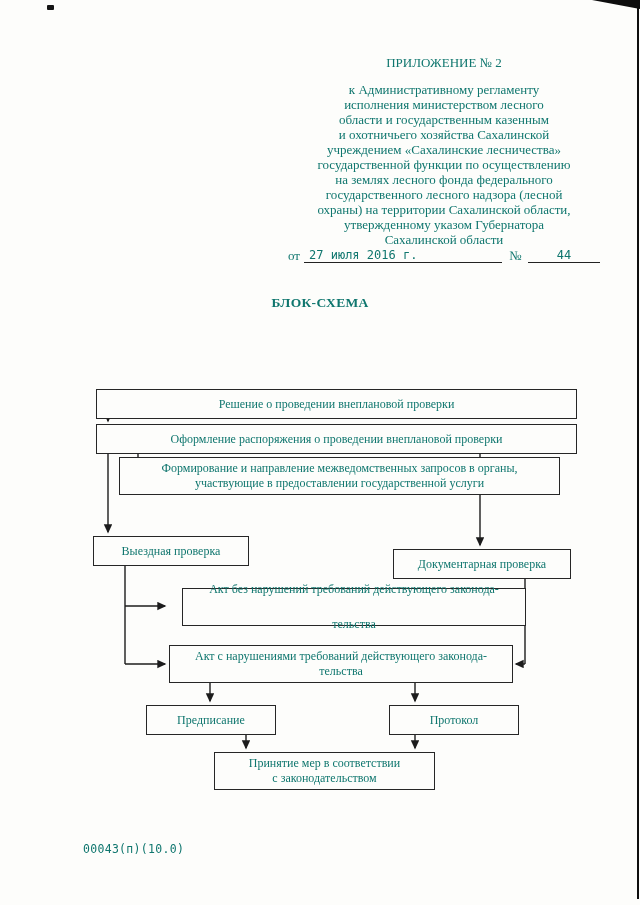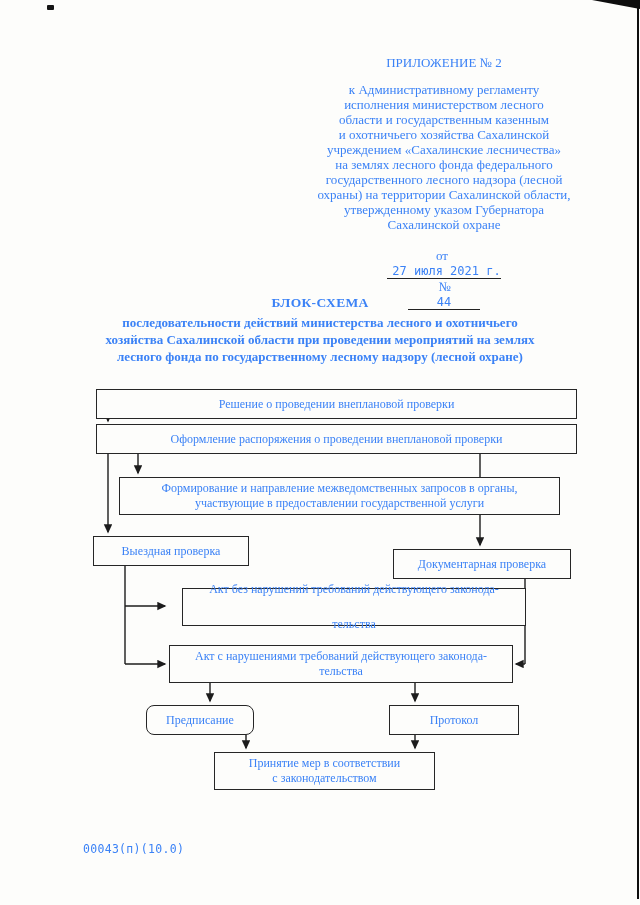--- a/index.html
+++ b/index.html
@@ -1,41 +1,41 @@
 <!DOCTYPE html>
 <html><head>
 <meta charset="utf-8">
 <style>
   html,body { margin:0; padding:0; background:#9a9a9a; }
   .page {
     position:relative;
     width:640px; height:905px;
     margin:0 auto;
     background:#fdfdfb;
-    color:#3b82f6;
+    color:#0f766e;
     font-family:"Liberation Serif", serif;
     overflow:hidden;
   }
 
   
   .scan-right-edge { position:absolute; top:6px; right:1px; width:2px; height:893px; background:#0e0e0e; }
   .scan-corner-tr  { position:absolute; top:0; right:0; width:0; height:0;
                      border-top:9px solid #0e0e0e; border-left:48px solid transparent; }
   .scan-mark-tl    { position:absolute; top:5px; left:47px; width:7px; height:5px; background:#151515; border-radius:1px; }
 
   
   .appendix-header {
     position:absolute; left:288px; top:55px; width:312px;
     text-align:center; font-size:13px; line-height:15px;
   }
   .appendix-header .hline:first-child { margin-bottom:12px; }
 
   .date-line {
     position:absolute; left:288px; top:248px; width:312px;
-    font-size:13px; display:flex; align-items:center;flex-direction:column;
+    font-size:13px; display:flex; align-items:flex-start;
   }
   .date-prefix { padding-right:4px; }
   .date-underline {
     flex:1; border-bottom:1px solid #222;
     font-family:"DejaVu Sans Mono", monospace; font-size:12px;
     padding-left:5px; white-space:nowrap;
   }
   .no-sign { padding:0 6px 0 8px; }
   .num-underline {
     width:72px; border-bottom:1px solid #222; text-align:center;
@@ -77,40 +77,36 @@
   <div class="scan-corner-tr"></div>
   <div class="scan-mark-tl"></div>
 
   <div class="appendix-header">
     <div class="hline">ПРИЛОЖЕНИЕ № 2</div>
     <div class="hline">к Административному регламенту</div>
     <div class="hline">исполнения министерством лесного</div>
     <div class="hline">области и государственным казенным</div>
     <div class="hline">и охотничьего хозяйства Сахалинской</div>
     <div class="hline">учреждением «Сахалинские лесничества»</div>
+    <div class="hline">государственной функции по осуществлению</div>
     <div class="hline">на землях лесного фонда федерального</div>
     <div class="hline">государственного лесного надзора (лесной</div>
     <div class="hline">охраны) на территории Сахалинской области,</div>
     <div class="hline">утвержденному указом Губернатора</div>
-    <div class="hline">Сахалинской охране</div>
+    <div class="hline">Сахалинской области</div>
   </div>
 
   <div class="date-line">
     <span class="date-prefix">от</span>
-    <span class="date-underline">27 июля 2021 г.</span>
+    <span class="date-underline">27 июля 2016 г.</span>
     <span class="no-sign">№</span>
     <span class="num-underline">44</span>
   </div>
 
   <div class="schema-title">БЛОК-СХЕМА</div>
-  <div class="schema-subtitle">
-    <div>последовательности действий министерства лесного и охотничьего</div>
-    <div>хозяйства Сахалинской области при проведении мероприятий на землях</div>
-    <div>лесного фонда по государственному лесному надзору (лесной охране)</div>
-  </div>
 
   <svg class="connectors" width="640" height="905" viewBox="0 0 640 905">
     <defs>
       <marker id="ah" markerWidth="8" markerHeight="8" refX="5.5" refY="3" orient="auto">
         <path d="M0,0 L6.5,3 L0,6 Z" fill="#1c1c1c"></path>
       </marker>
     </defs>
     <g stroke="#1c1c1c" stroke-width="1.4" fill="none">
       <line x1="108" y1="411" x2="108" y2="421" marker-end="url(#ah)"></line>
       <line x1="108" y1="447" x2="108" y2="532" marker-end="url(#ah)"></line>
@@ -130,21 +126,21 @@
   </svg>
 
   <div class="fbox" style="left:96px; top:389px; width:481px; height:23px;">
     <div>Решение о проведении внеплановой проверки</div>
   </div>
 
   <div class="fbox" style="left:96px; top:424px; width:481px; height:23px;">
     <div>Оформление распоряжения о проведении внеплановой проверки</div>
   </div>
 
-  <div class="fbox" style="left:119px; top:477px; width:441px; height:38px;">
+  <div class="fbox" style="left:119px; top:457px; width:441px; height:38px;">
     <div>Формирование и направление межведомственных запросов в органы,</div>
     <div>участвующие в предоставлении государственной услуги</div>
   </div>
 
   <div class="fbox" style="left:93px; top:536px; width:156px; height:23px;">
     <div>Выездная проверка</div>
   </div>
 
   <div class="fbox" style="left:393px; top:549px; width:178px; height:23px;">
     <div>Документарная проверка</div>
@@ -153,21 +149,21 @@
   <div class="fbox" style="left:182px; top:588px; width:344px; height:38px;gap:20px;">
     <div>Акт без нарушений требований действующего законода-</div>
     <div>тельства</div>
   </div>
 
   <div class="fbox" style="left:169px; top:645px; width:344px; height:38px;">
     <div>Акт с нарушениями требований действующего законода-</div>
     <div>тельства</div>
   </div>
 
-  <div class="fbox" style="left:146px; top:705px; width:108px; height:23px;border-radius:8px;">
+  <div class="fbox" style="left:146px; top:705px; width:130px; height:23px;">
     <div>Предписание</div>
   </div>
 
   <div class="fbox" style="left:389px; top:705px; width:130px; height:23px;">
     <div>Протокол</div>
   </div>
 
   <div class="fbox" style="left:214px; top:752px; width:221px; height:38px;">
     <div>Принятие мер в соответствии</div>
     <div>с законодательством</div>

